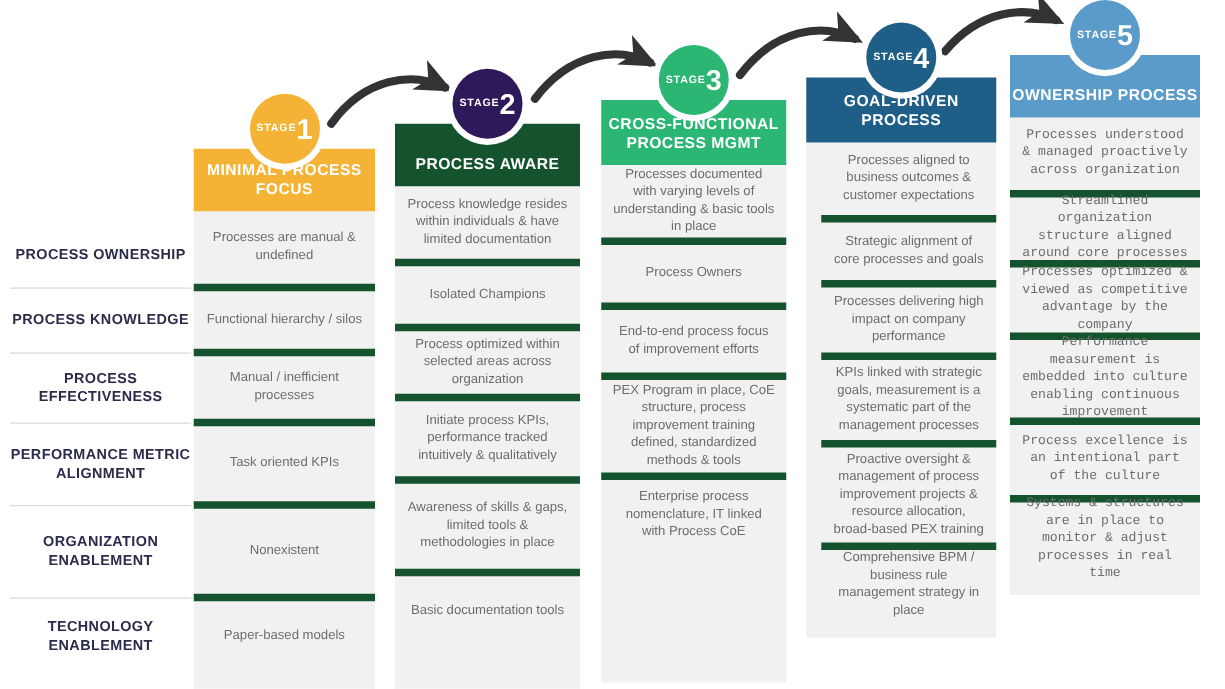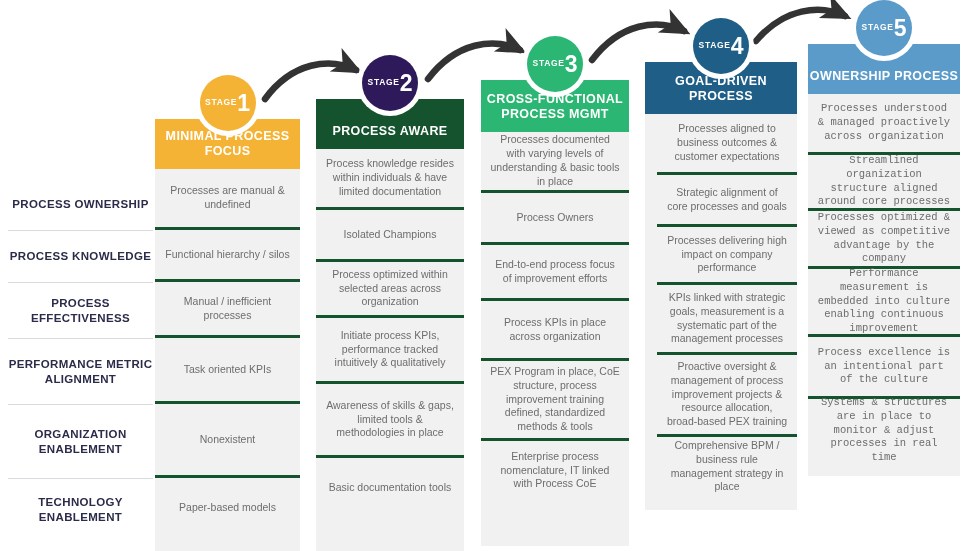--- a/index.html
+++ b/index.html
@@ -117,21 +117,21 @@
   .cell {
     box-sizing: border-box;
     display: flex;
     align-items: center;
     justify-content: center;
     text-align: center;
     color: #6d6d6d;
     font-size: 10.5px;
     line-height: 1.32;
     padding: 2px 9px;
-    border-top: 3px solid #14532d;
+    border-top: 6px solid #14532d;
   }
   .cell:first-child {
     border-top: none;
   }
   .cell span {
     display: block;
   }
 </style>
 </head>
 <body>
@@ -244,23 +244,20 @@
     <div class="stage-body" style="top:96px; height:414px;">
       <div class="cell" style="height:58px">
         <span>Processes documented with varying levels of understanding &amp; basic tools in place</span>
       </div>
       <div class="cell" style="height:52px">
         <span>Process Owners</span>
       </div>
       <div class="cell" style="height:56px">
         <span>End-to-end process focus of improvement efforts</span>
       </div>
-      <div class="cell" style="height:60px">
-        <span>Process KPIs in place across organization</span>
-      </div>
       <div class="cell" style="height:80px">
         <span>PEX Program in place, CoE structure, process improvement training defined, standardized methods &amp; tools</span>
       </div>
       <div class="cell" style="height:62px">
         <span>Enterprise process nomenclature, IT linked with Process CoE</span>
       </div>
     </div>
   </div>
 
   <div class="stage-col" style="left:645px; top:18px; width:152px;">

